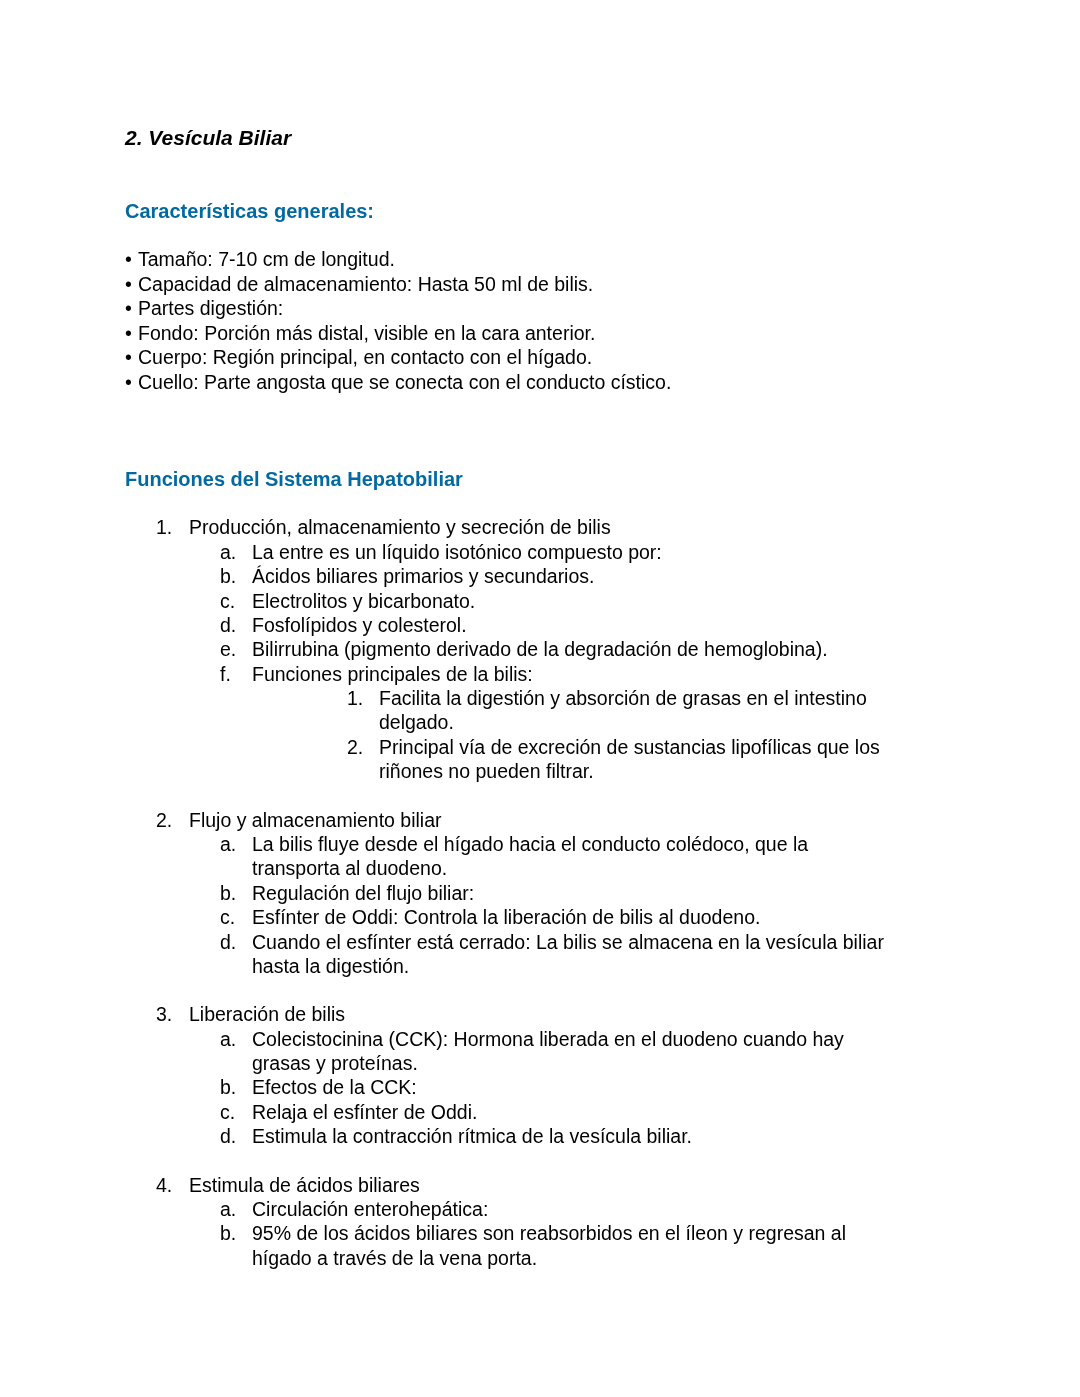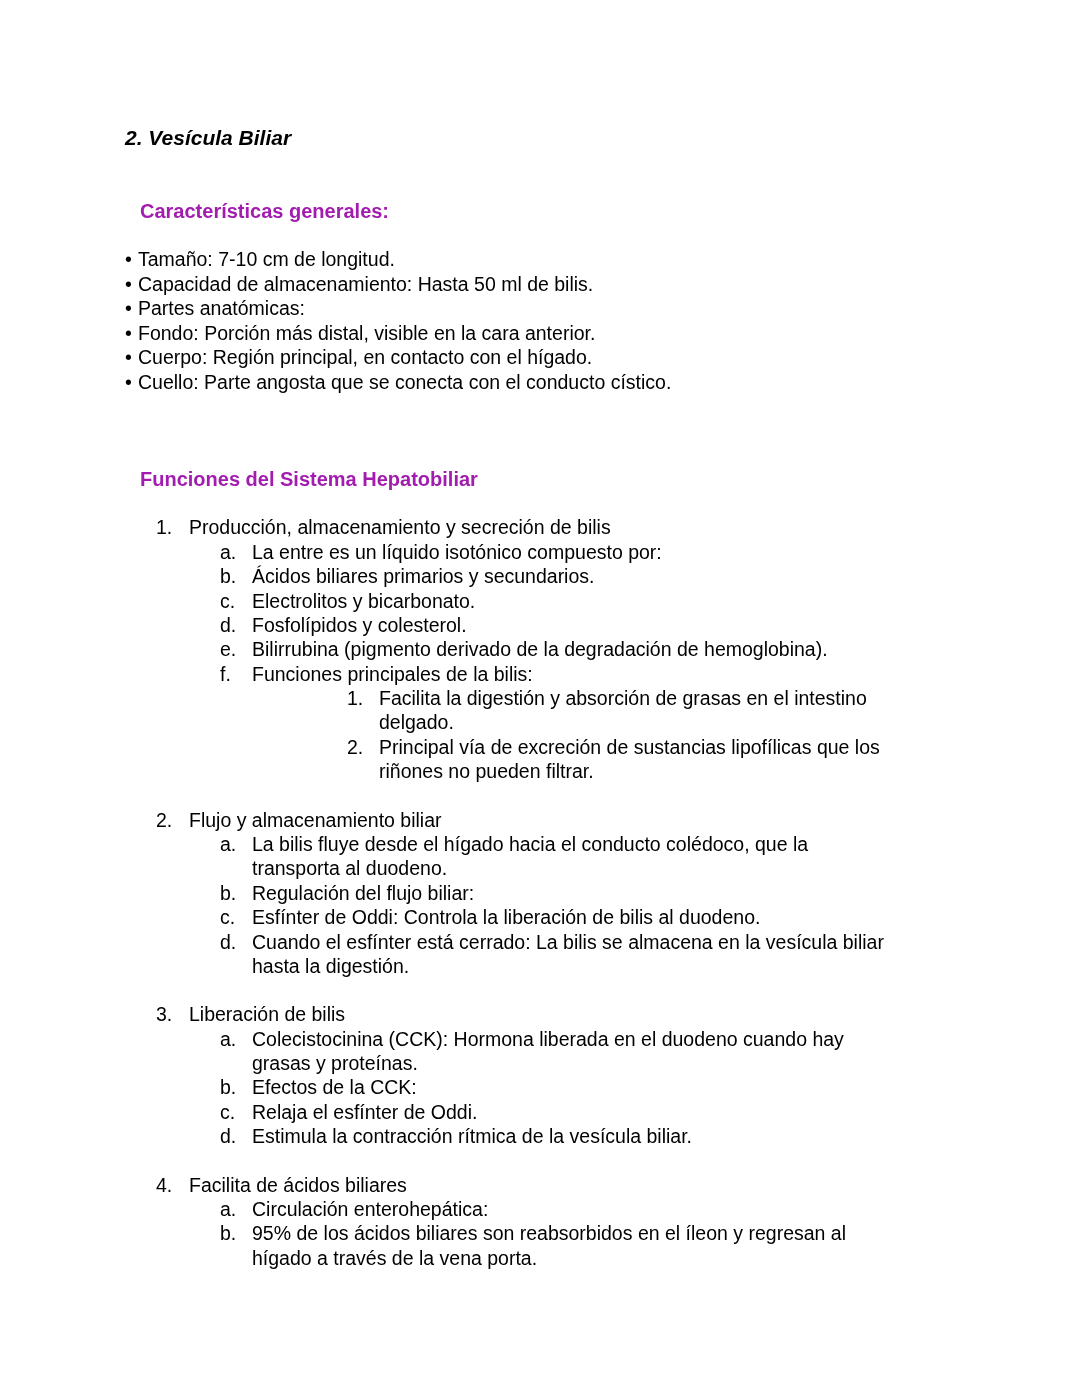--- a/index.html
+++ b/index.html
@@ -6,22 +6,22 @@
     body {
       width: 1080px; height: 1397px; position: relative; overflow: hidden;
       font-family: "Liberation Sans", sans-serif; color: #000000;
     }
     .page { position: absolute; left: 0; top: 0; width: 1080px; height: 1397px; }
     .section-title {
       position: absolute; left: 125px; top: 124px; margin: 0;
       font-size: 21px; font-weight: bold; font-style: italic; line-height: 28px;
     }
     .subhead {
-      position: absolute; left: 140px; margin: 0;
-      font-size: 20px; font-weight: bold; line-height: 26px; color: #a21caf;
+      position: absolute; left: 125px; margin: 0;
+      font-size: 20px; font-weight: bold; line-height: 26px; color: #0369a1;
     }
     .subhead.h1 { top: 198px; }
     .subhead.h2 { top: 466px; font-size: 20px; }
     .bullets {
       position: absolute; left: 125px; top: 247px; margin: 0; padding: 0; list-style: none;
       font-size: 19.5px; line-height: 24.5px;
     }
     .bullets li { white-space: nowrap; }
     .bullets li .dot { display: inline-block; width: 13px; }
     .lvl1 {
@@ -41,21 +41,21 @@
 
 <div class="page">
 
   <h1 class="section-title">2. Vesícula Biliar</h1>
 
   <h2 class="subhead h1">Características generales:</h2>
 
   <ul class="bullets">
     <li><span class="dot">•</span><span>Tamaño: 7-10 cm de longitud.</span></li>
     <li><span class="dot">•</span><span>Capacidad de almacenamiento: Hasta 50 ml de bilis.</span></li>
-    <li><span class="dot">•</span><span>Partes anatómicas:</span></li>
+    <li><span class="dot">•</span><span>Partes digestión:</span></li>
     <li><span class="dot">•</span><span>Fondo: Porción más distal, visible en la cara anterior.</span></li>
     <li><span class="dot">•</span><span>Cuerpo: Región principal, en contacto con el hígado.</span></li>
     <li><span class="dot">•</span><span>Cuello: Parte angosta que se conecta con el conducto cístico.</span></li>
   </ul>
 
   <h2 class="subhead h2">Funciones del Sistema Hepatobiliar</h2>
 
   <div class="lvl1" style="top:0;width:1080px;">
 
     <span class="line num1" style="top:515px">1.</span>
@@ -114,21 +114,21 @@
     <span class="line lbl2" style="top:1075px">b.</span>
     <span class="line txt2" style="top:1075px">Efectos de la CCK:</span>
 
     <span class="line lbl2" style="top:1100px">c.</span>
     <span class="line txt2" style="top:1100px">Relaja el esfínter de Oddi.</span>
 
     <span class="line lbl2" style="top:1124px">d.</span>
     <span class="line txt2" style="top:1124px">Estimula la contracción rítmica de la vesícula biliar.</span>
 
     <span class="line num1" style="top:1173px">4.</span>
-    <span class="line txt1" style="top:1173px">Facilita de ácidos biliares</span>
+    <span class="line txt1" style="top:1173px">Estimula de ácidos biliares</span>
 
     <span class="line lbl2" style="top:1197px">a.</span>
     <span class="line txt2" style="top:1197px">Circulación enterohepática:</span>
 
     <span class="line lbl2" style="top:1221px">b.</span>
     <span class="line txt2" style="top:1221px">95% de los ácidos biliares son reabsorbidos en el íleon y regresan al</span>
     <span class="line txt2" style="top:1246px">hígado a través de la vena porta.</span>
   </div>
 </div>
 

